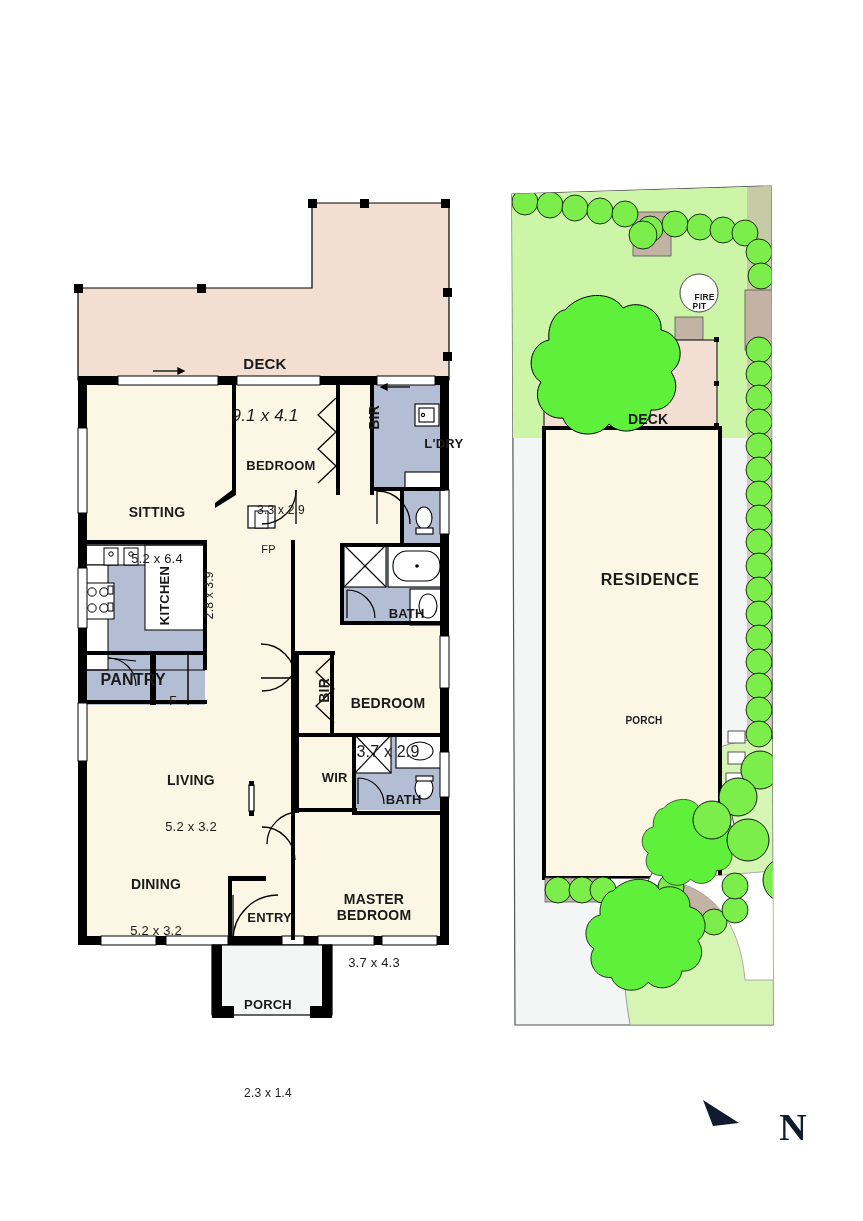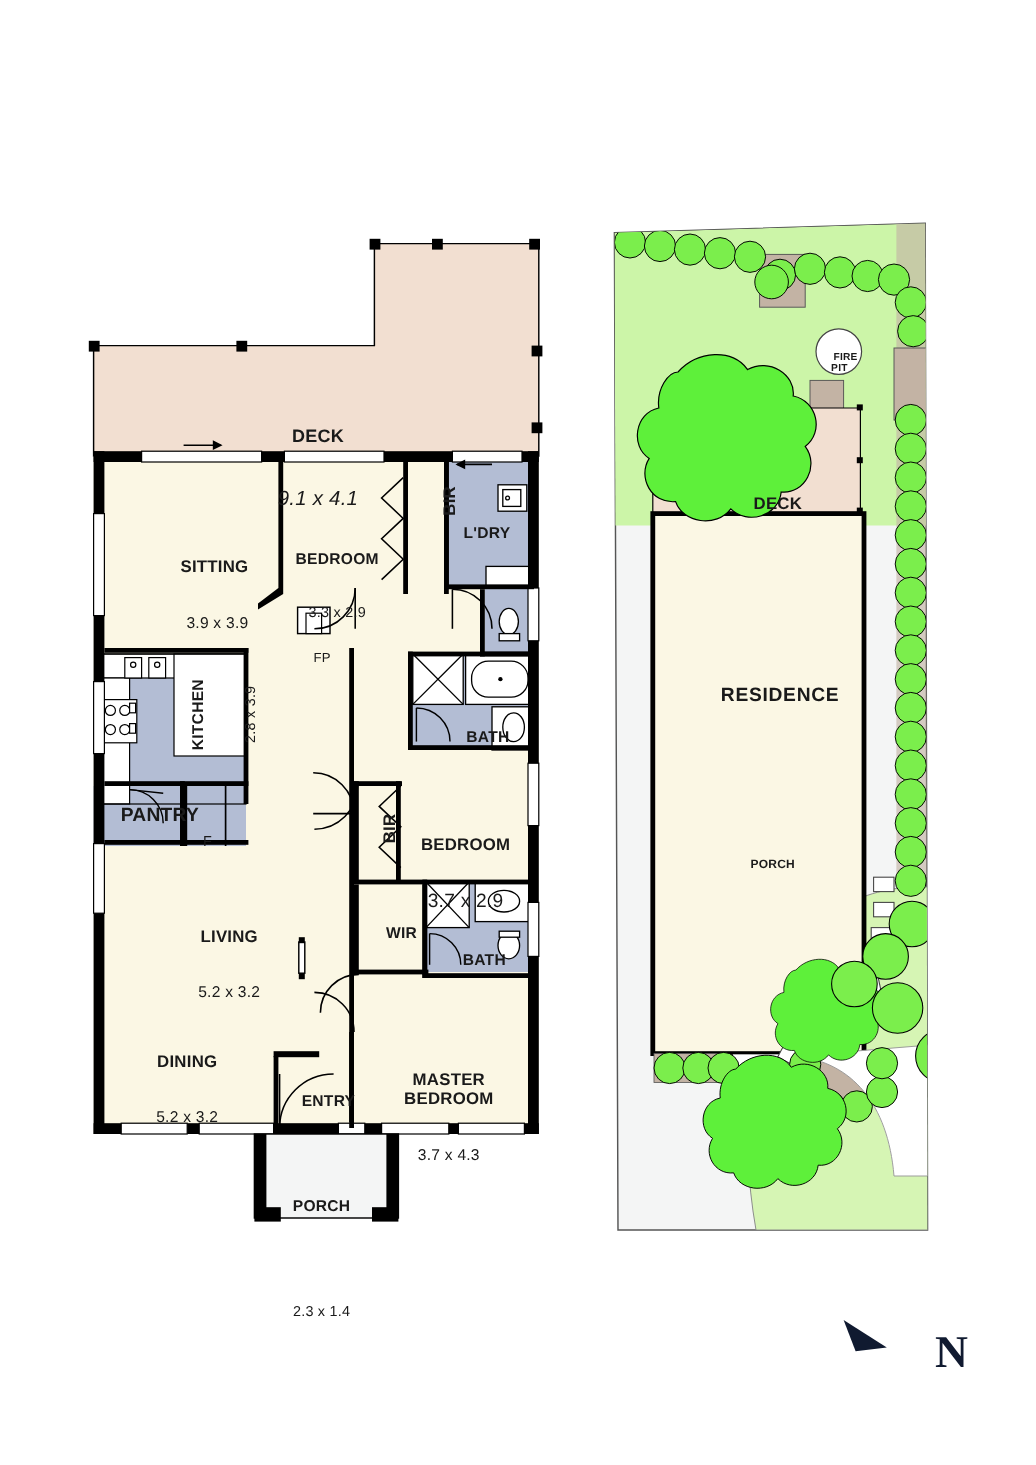--- a/index.html
+++ b/index.html
@@ -250,35 +250,35 @@
       <rect x="249" y="781" width="5" height="5" fill="#000"></rect>
       <rect x="249" y="811" width="5" height="5" fill="#000"></rect>
     </g>
   </svg>
 
   <div class="lbl" style="left:215px;top:320px;width:100px;font-size:15px;">
     <span class="n">DECK</span>
     <span class="d" style="font-size:17px;font-style:italic;">9.1 x 4.1</span>
   </div>
 
-  <div class="lbl" style="left:107px;top:432px;width:100px;font-size:14px;text-align:right;">
+  <div class="lbl" style="left:107px;top:472px;width:100px;font-size:14px;">
     <span class="n">SITTING</span>
-    <span class="d" style="font-size:13px;">3.9 x 3.9</span>
+    <span class="d" style="font-size:13px;">5.2 x 6.4</span>
   </div>
 
   <div class="lbl" style="left:231px;top:429px;width:100px;font-size:13px;">
     <span class="n">BEDROOM</span>
     <span class="d" style="font-size:12px;">3.3 x 2.9</span>
   </div>
 
   <div class="lbl vert" style="left:350px;top:405px;font-size:14px;font-weight:700;">
     <span>BIR</span>
   </div>
 
-  <div class="lbl" style="left:371px;top:422px;width:54px;font-size:13px;font-weight:700;">
+  <div class="lbl" style="left:371px;top:422px;width:54px;font-size:13px;font-weight:700;padding-left:38px;">
     <span>L'DRY</span>
   </div>
 
   <div class="lbl" style="left:246px;top:530px;width:32px;font-size:11px;">
     <span>FP</span>
   </div>
 
   <div class="lbl vert" style="left:128px;top:566px;font-size:13px;">
     <span class="n">KITCHEN</span>
     <span class="d" style="font-size:12px;">2.8 x 3.9</span>
@@ -321,21 +321,21 @@
   <div class="lbl" style="left:106px;top:844px;width:100px;font-size:14px;">
     <span class="n">DINING</span>
     <span class="d" style="font-size:13px;">5.2 x 3.2</span>
   </div>
 
   <div class="lbl" style="left:314px;top:859px;width:120px;font-size:14px;">
     <span class="n" style="white-space:pre-line;">MASTER BEDROOM</span>
     <span class="d" style="font-size:13px;">3.7 x 4.3</span>
   </div>
 
-  <div class="lbl" style="left:228px;top:896px;width:68px;font-size:13px;font-weight:700;text-align:right;">
+  <div class="lbl" style="left:228px;top:896px;width:68px;font-size:13px;font-weight:700;">
     <span>ENTRY</span>
   </div>
 
   <div class="lbl" style="left:218px;top:968px;width:100px;font-size:13px;">
     <span class="n">PORCH</span>
     <span class="d" style="font-size:12px;margin-top:44px;">2.3 x 1.4</span>
   </div>
 
   <svg class="abs" style="left:495px;top:180px;" width="320" height="860">
     <defs>

